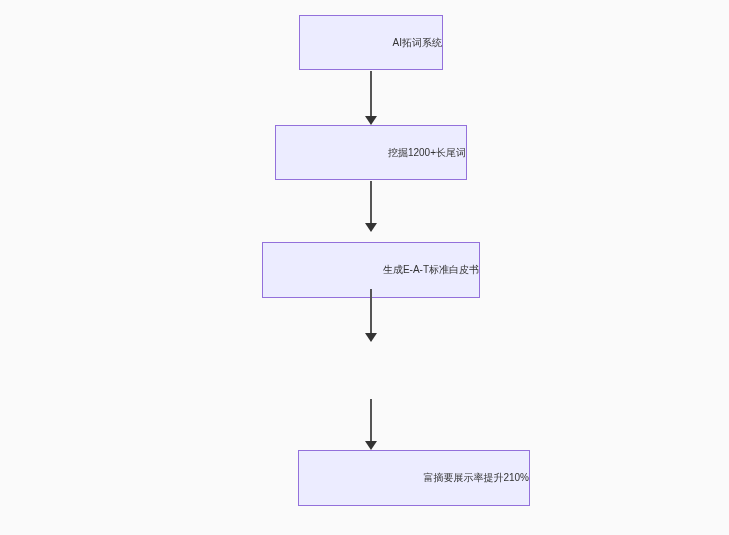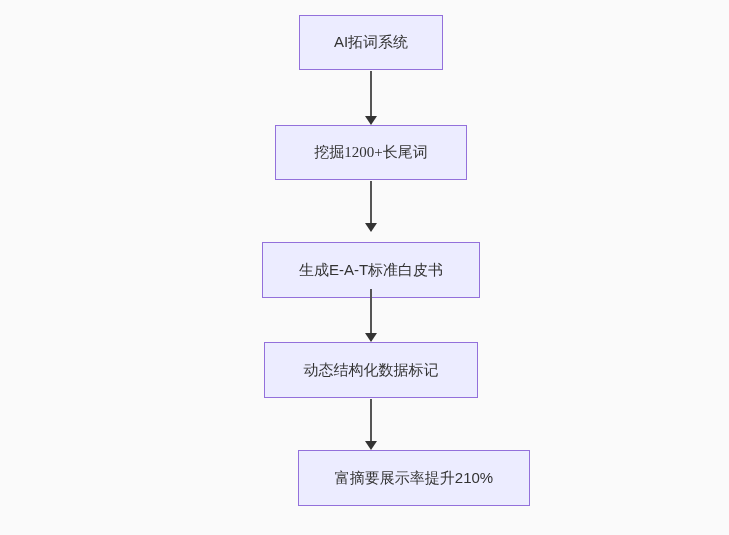--- a/index.html
+++ b/index.html
@@ -23,24 +23,24 @@
     background: var(--background);
   }
   .node {
     position: absolute;
     left: 371px;
     transform: translateX(-50%);
     height: 55px;
     background: var(--node-fill);
     border: 1px solid var(--node-border);
     color: var(--text);
-    font-size: 15px;
+    font-size: 10px;
     display: flex;
     align-items: center;
-    justify-content: center;
+    justify-content: flex-end;
     white-space: nowrap;
   }
   .edge {
     position: absolute;
     left: 371px;
     transform: translateX(-50%);
     width: 14px;
     display: flex;
     flex-direction: column;
     align-items: center;
@@ -51,21 +51,21 @@
     background: var(--arrow-line);
   }
   .edge .head {
     width: 0; height: 0;
     border-left: 6px solid transparent;
     border-right: 6px solid transparent;
     border-top: 9px solid var(--arrow-head);
   }
   
   .n0 { top: 15px;  width: 144px; }
-  .n1 { top: 125px; width: 192px; font-family: Liberation Serif, serif; }
+  .n1 { top: 125px; width: 192px; }
   .n2 { top: 242px; width: 218px; height: 56px; }
   .n3 { top: 342px; width: 214px; height: 56px; }
   .n4 { top: 450px; width: 232px; height: 56px; margin-left: 43px; }
   .e0 { top: 71px;  height: 54px; }
   .e1 { top: 181px; height: 51px; }
   .e2 { top: 289px; height: 53px; }
   .e3 { top: 399px; height: 51px; }
 </style>
 </head>
 <body>
@@ -92,23 +92,20 @@
 
   <div class="node n2">
     <span>生成E-A-T标准白皮书</span>
   </div>
 
   <div class="edge e2">
     <span class="line"></span>
     <span class="head"></span>
   </div>
 
-  <div class="node n3">
-    <span>动态结构化数据标记</span>
-  </div>
 
   <div class="edge e3">
     <span class="line"></span>
     <span class="head"></span>
   </div>
 
   <div class="node n4">
     <span>富摘要展示率提升210%</span>
   </div>
 

